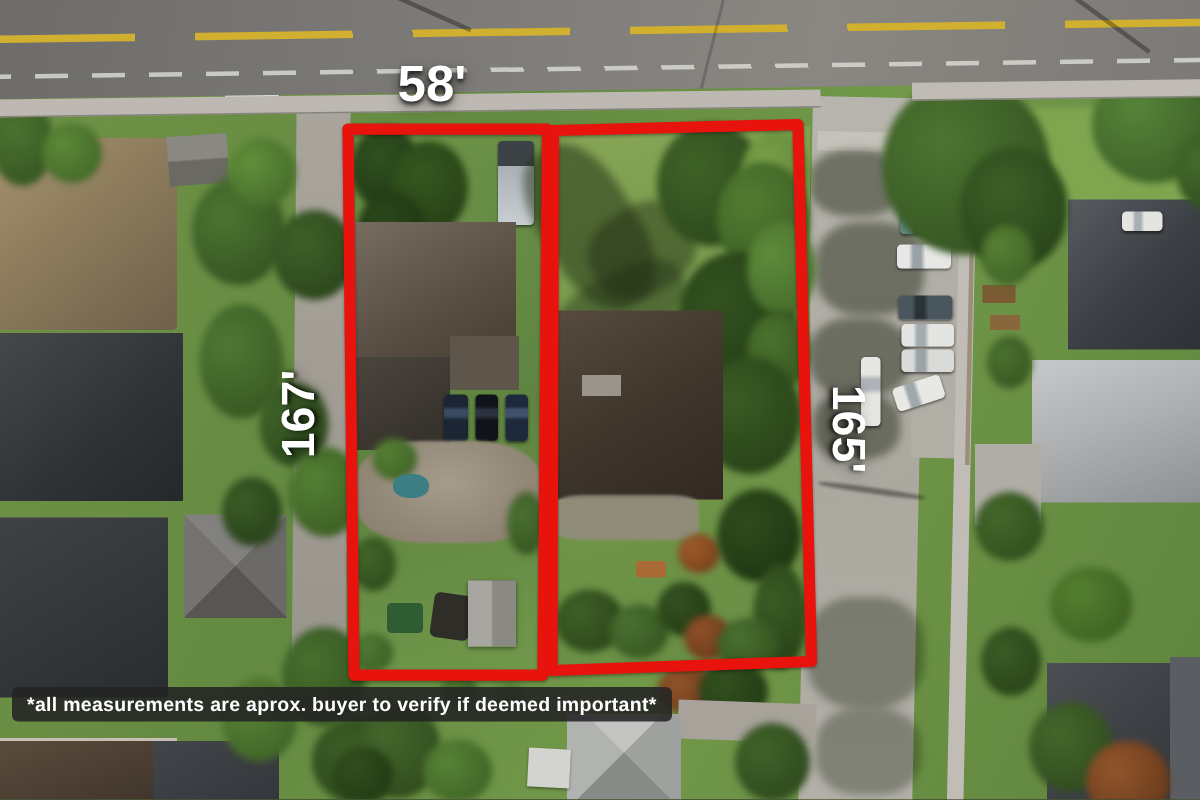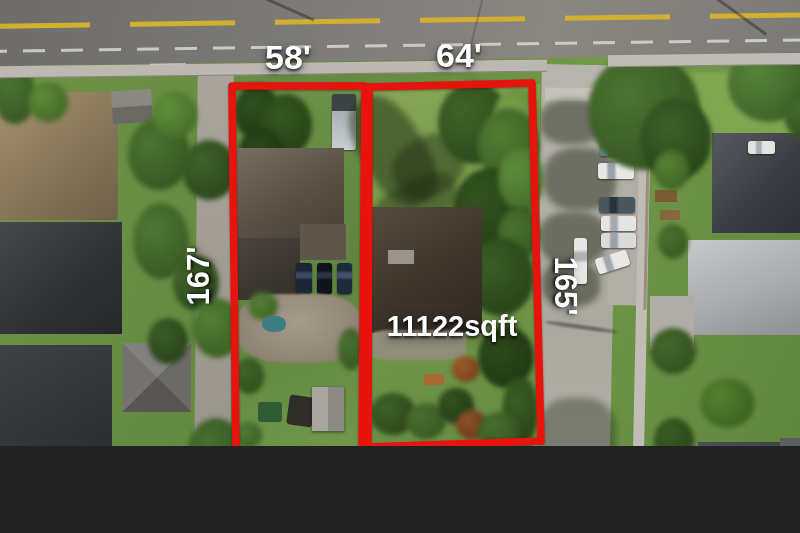--- a/index.html
+++ b/index.html
@@ -1,16 +1,16 @@
 <!DOCTYPE html>
 <html><head>
 <meta charset="utf-8">
 <style>
   html,body{margin:0;padding:0;background:#222;}
-  .stage{position:relative;width:800px;height:446px;overflow:hidden;
+  .stage{position:relative;width:800px;height:533px;overflow:hidden;
          font-family:"Liberation Sans","DejaVu Sans",sans-serif;background:#6f9347;}
   .abs{position:absolute;}
   .tree{position:absolute;border-radius:50%;filter:blur(2.5px);}
   .shadowblob{position:absolute;border-radius:40%;filter:blur(3px);background:rgba(24,34,14,.45);}
   .car{position:absolute;border-radius:3px;box-shadow:0 1px 2px rgba(0,0,0,.55);}
   .lbl{position:absolute;color:#fff;font-weight:700;white-space:nowrap;
        text-shadow:0 2px 3px rgba(0,0,0,.75),0 3px 9px rgba(0,0,0,.5);
        transform:translate(-50%,-50%);}
   .lbl.rotccw{transform:translate(-50%,-50%) rotate(-90deg);}
   .lbl.rotcw{transform:translate(-50%,-50%) rotate(90deg);}
@@ -184,19 +184,18 @@
   <div class="tree" style="left:282px;top:493px;width:46px;height:42px;background:radial-gradient(circle at 35% 35%,#568235,#3a5d24);"></div>
   <div class="tree" style="left:222px;top:498px;width:40px;height:36px;background:radial-gradient(circle at 35% 35%,#324f1e,#1f3511);"></div>
   <div class="tree" style="left:490px;top:482px;width:50px;height:52px;background:radial-gradient(circle at 35% 35%,#40632a,#294319);"></div>
 
   <svg class="overlay" width="800" height="533" viewBox="0 0 800 533" style="filter:drop-shadow(0 1px 1px rgba(0,0,0,.35));">
     <polygon points="232,86 365,86 362,450 236,450" fill="none" stroke-width="7.5" stroke-linejoin="round" stroke="#e8130d"></polygon>
     <polygon points="369,87 532,83 541,441 368,447" fill="none" stroke-width="7.5" stroke-linejoin="round" stroke="#e8130d"></polygon>
   </svg>
 
   <div class="lbl" style="left:288px;top:57px;font-size:34px;">58'</div>
-  <div class="lbl" style="left:459px;top:55px;font-size:34px;">64'</div>
-  <div class="lbl" style="left:452px;top:326px;font-size:29px;">11122sqft</div>
   <div class="lbl rotccw" style="left:199px;top:276px;font-size:31px;">167'</div>
   <div class="lbl rotcw" style="left:565px;top:286px;font-size:31px;">165'</div>
 
+  <div class="banner">*all measurements are aprox. buyer to verify if deemed important*</div>
 
 </div>
 
 </body></html>

